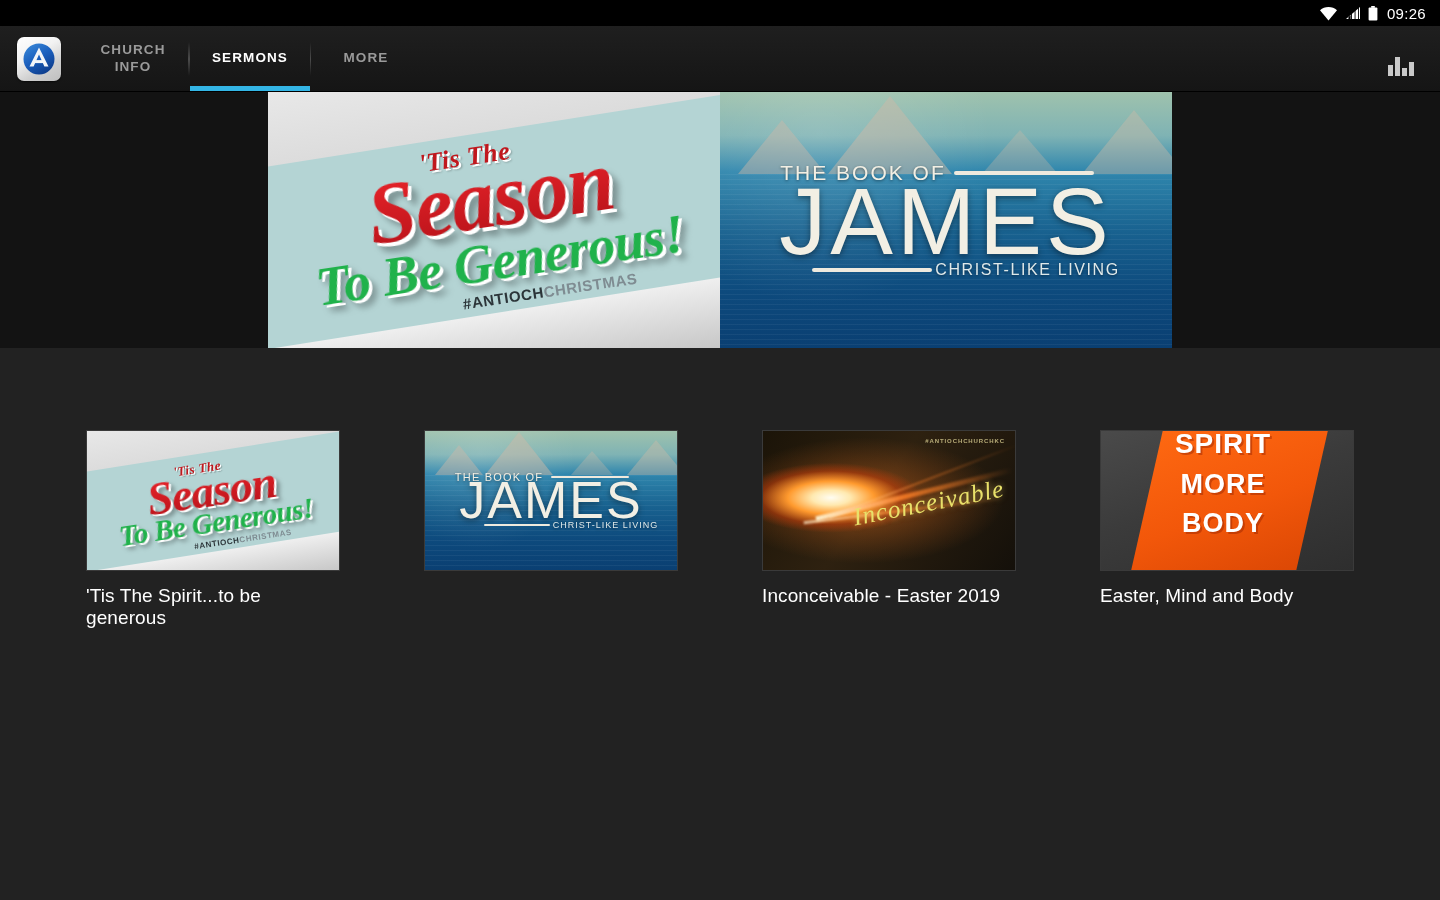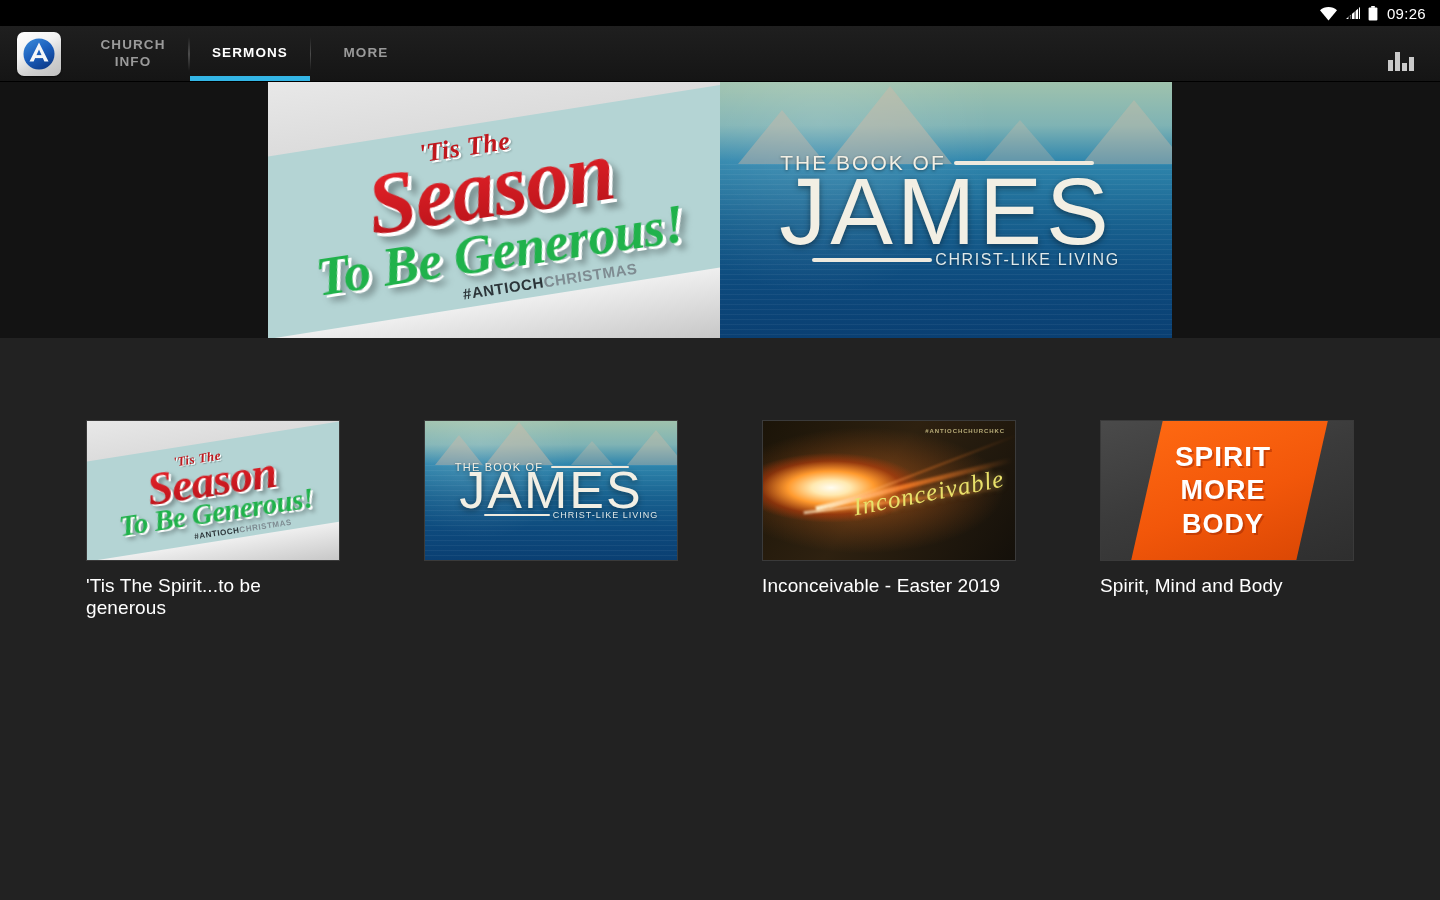--- a/index.html
+++ b/index.html
@@ -19,21 +19,21 @@
   }
   .status-icon { display:flex; align-items:center; }
   .status-time {
     color:#ffffff; font-size:15px; letter-spacing:.3px;
     font-family:"Liberation Sans", sans-serif; line-height:1;
     margin-left:2px;
   }
 
   
   .action-bar {
-    height:56px; width:100%;
+    height:66px; width:100%;
     background:linear-gradient(180deg,#1f1f1f 0%, #151515 100%);
     border-bottom:1px solid #000;
     display:flex; align-items:stretch; position:relative;
   }
   .logo-wrap {
     width:78px; display:flex; align-items:center; justify-content:center;
   }
   .logo {
     width:44px; height:44px; border-radius:7px;
     background:linear-gradient(150deg,#ffffff 0%, #f2f2f2 38%, #cfcfcf 70%, #bfbfbf 100%);
@@ -232,21 +232,21 @@
     background:linear-gradient(160deg,#4a4a4a 0%, #3b3b3b 45%, #2e2e2e 100%);
   }
   .smb-shape {
     position:absolute; left:12%; top:0; width:78%; height:100%;
     background:linear-gradient(160deg,#ff6a12 0%, #f2570a 55%, #d94604 100%);
     clip-path:polygon(16% 0%, 100% 0%, 84% 100%, 0% 100%);
     box-shadow:-6px 0 14px rgba(0,0,0,.35);
   }
   .smb-text {
     position:absolute; inset:0; display:flex; flex-direction:column;
-    align-items:center; justify-content:center; gap:8px;
+    align-items:center; gap:14px;
     transform:translateX(-4px);
   }
   .smb-line {
     font-weight:bold; color:#ffffff; font-size:27px; line-height:.95;
     letter-spacing:1px; font-family:"Liberation Sans", sans-serif;
     text-shadow:2px 2px 0 rgba(150,35,0,.45);
   }
   .smb-line.l1 { font-size:28px; }
 </style>
 </head>
@@ -424,17 +424,17 @@
     <div class="card">
       <div class="card-thumb">
         <div class="smb-bg"></div>
         <div class="smb-shape"></div>
         <div class="smb-text">
           <div class="smb-line l1">SPIRIT</div>
           <div class="smb-line">MORE</div>
           <div class="smb-line">BODY</div>
         </div>
       </div>
-      <div class="card-title">Spirit, Mind and Body</div>
+      <div class="card-title">Easter, Mind and Body</div>
     </div>
 
   </div>
 </div>
 
 </body></html>

